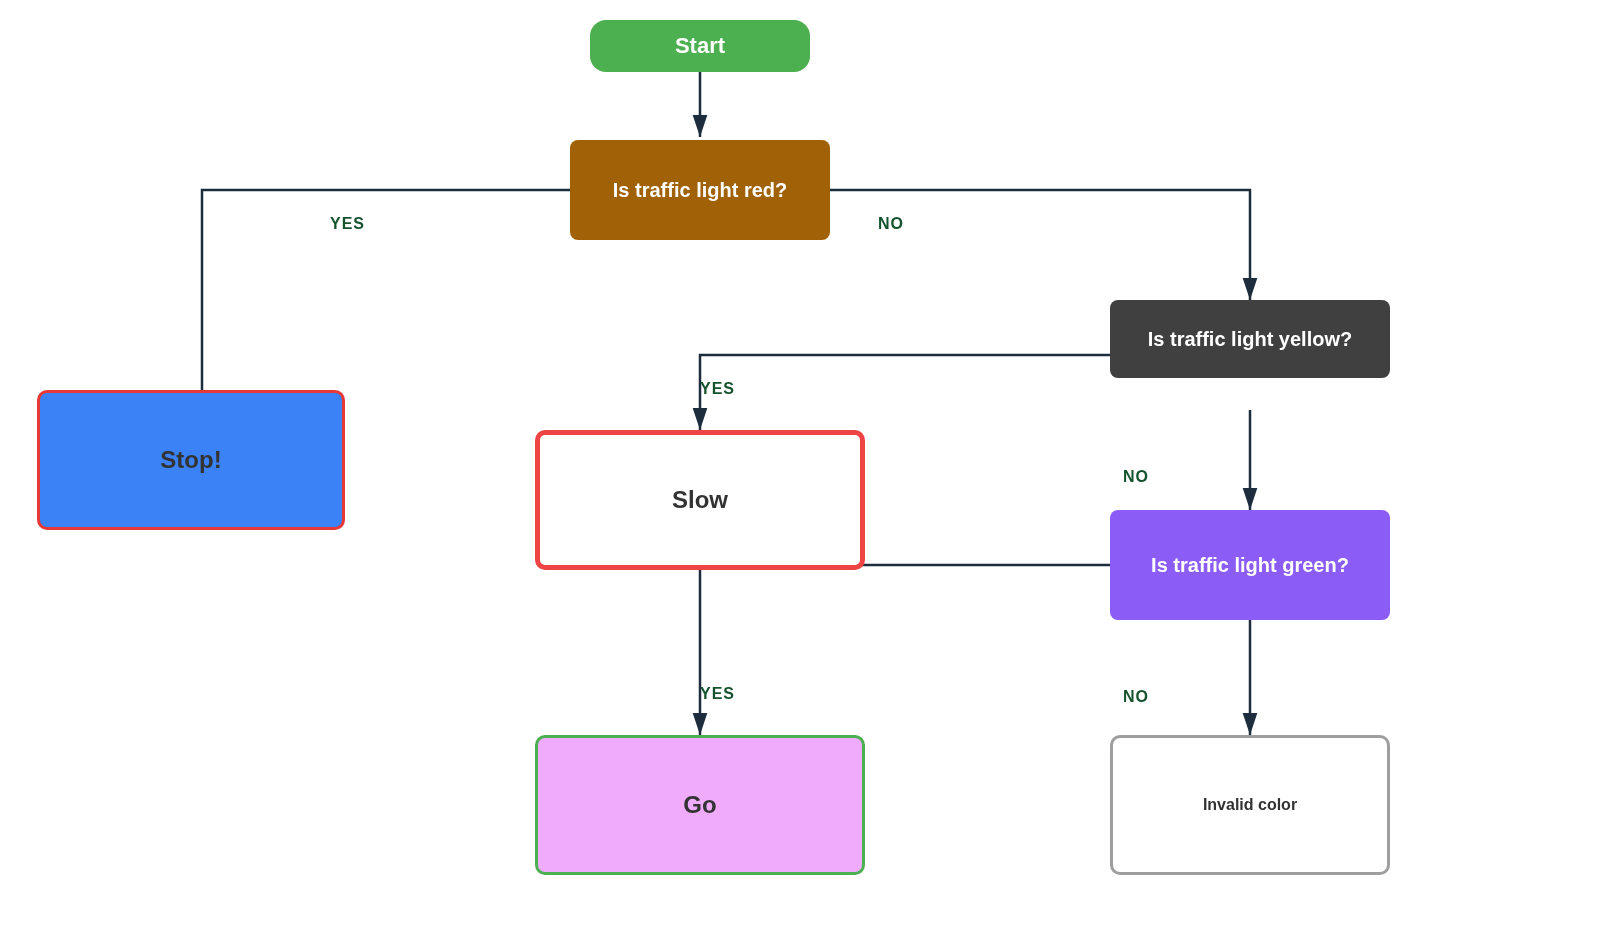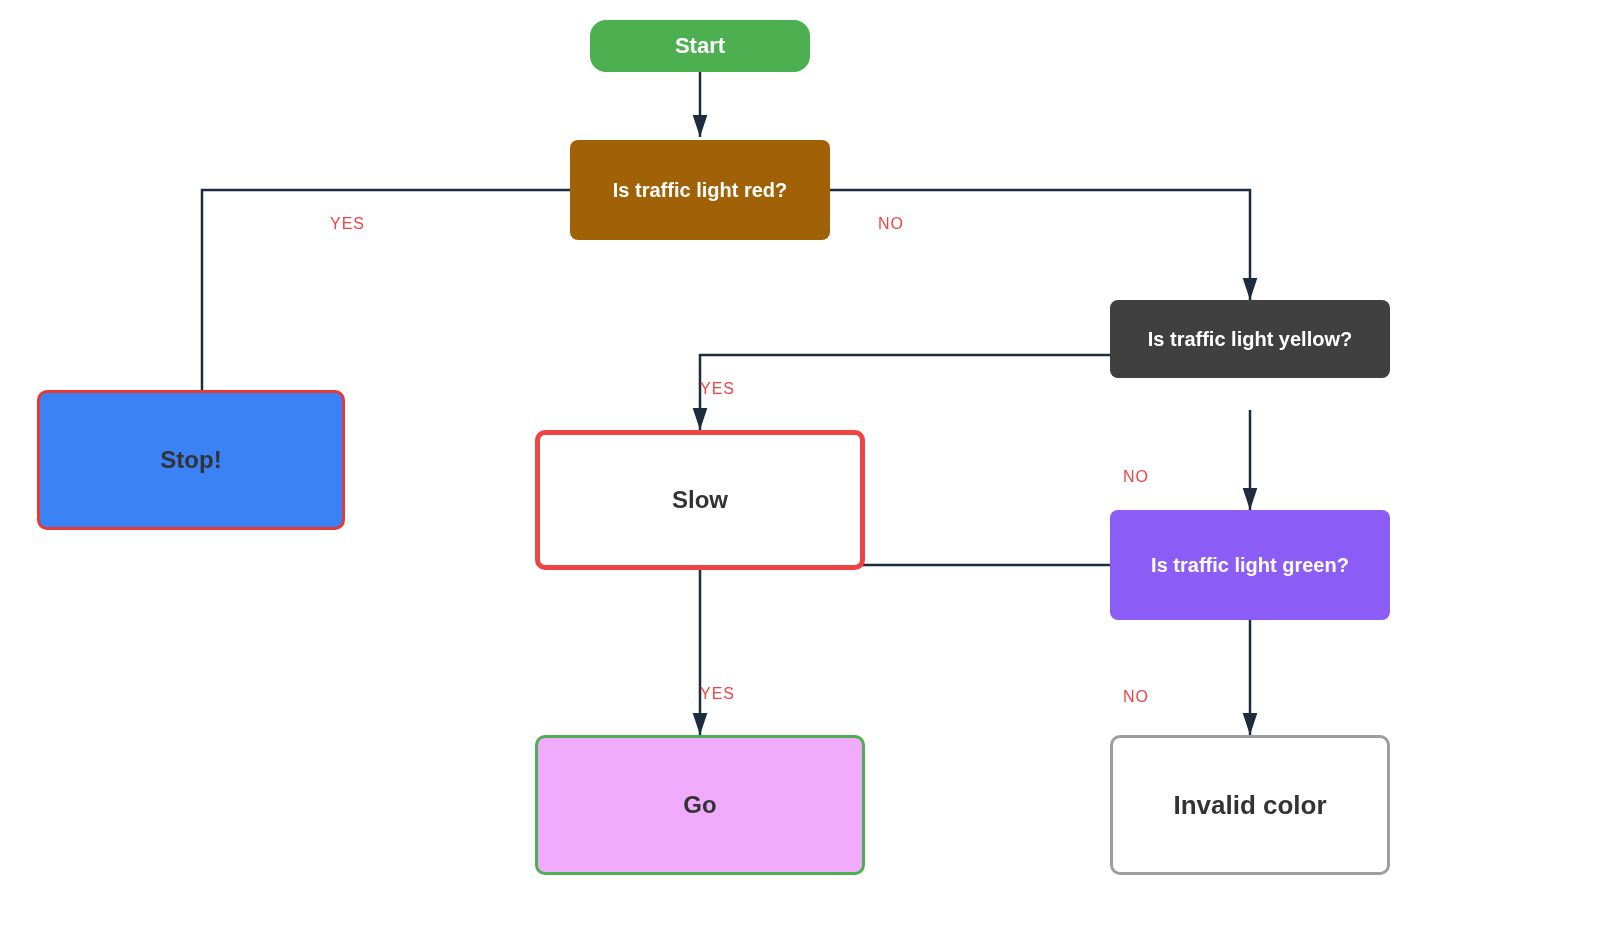--- a/index.html
+++ b/index.html
@@ -111,35 +111,35 @@
       height: 140px;
       left: 535px;
       top: 735px;
       border: 3px solid #4caf50;
       border-radius: 10px;
     }
 
     .node-invalid {
       background: #ffffff;
       color: #333;
-      font-size: 26px;
+      font-size: 16px;
       width: 280px;
       height: 140px;
       left: 1110px;
       top: 735px;
       border: 3px solid #9e9e9e;
       border-radius: 10px;
     }
 
     
     .edge-label {
       position: absolute;
       font-size: 16px;
-      font-weight: 400;
-      color: #ef4444;
+      font-weight: 700;
+      color: #14532d;
       letter-spacing: 1px;
     }
 
     
     .label-yes-left {
       left: 330px;
       top: 215px;
     }
 
     

